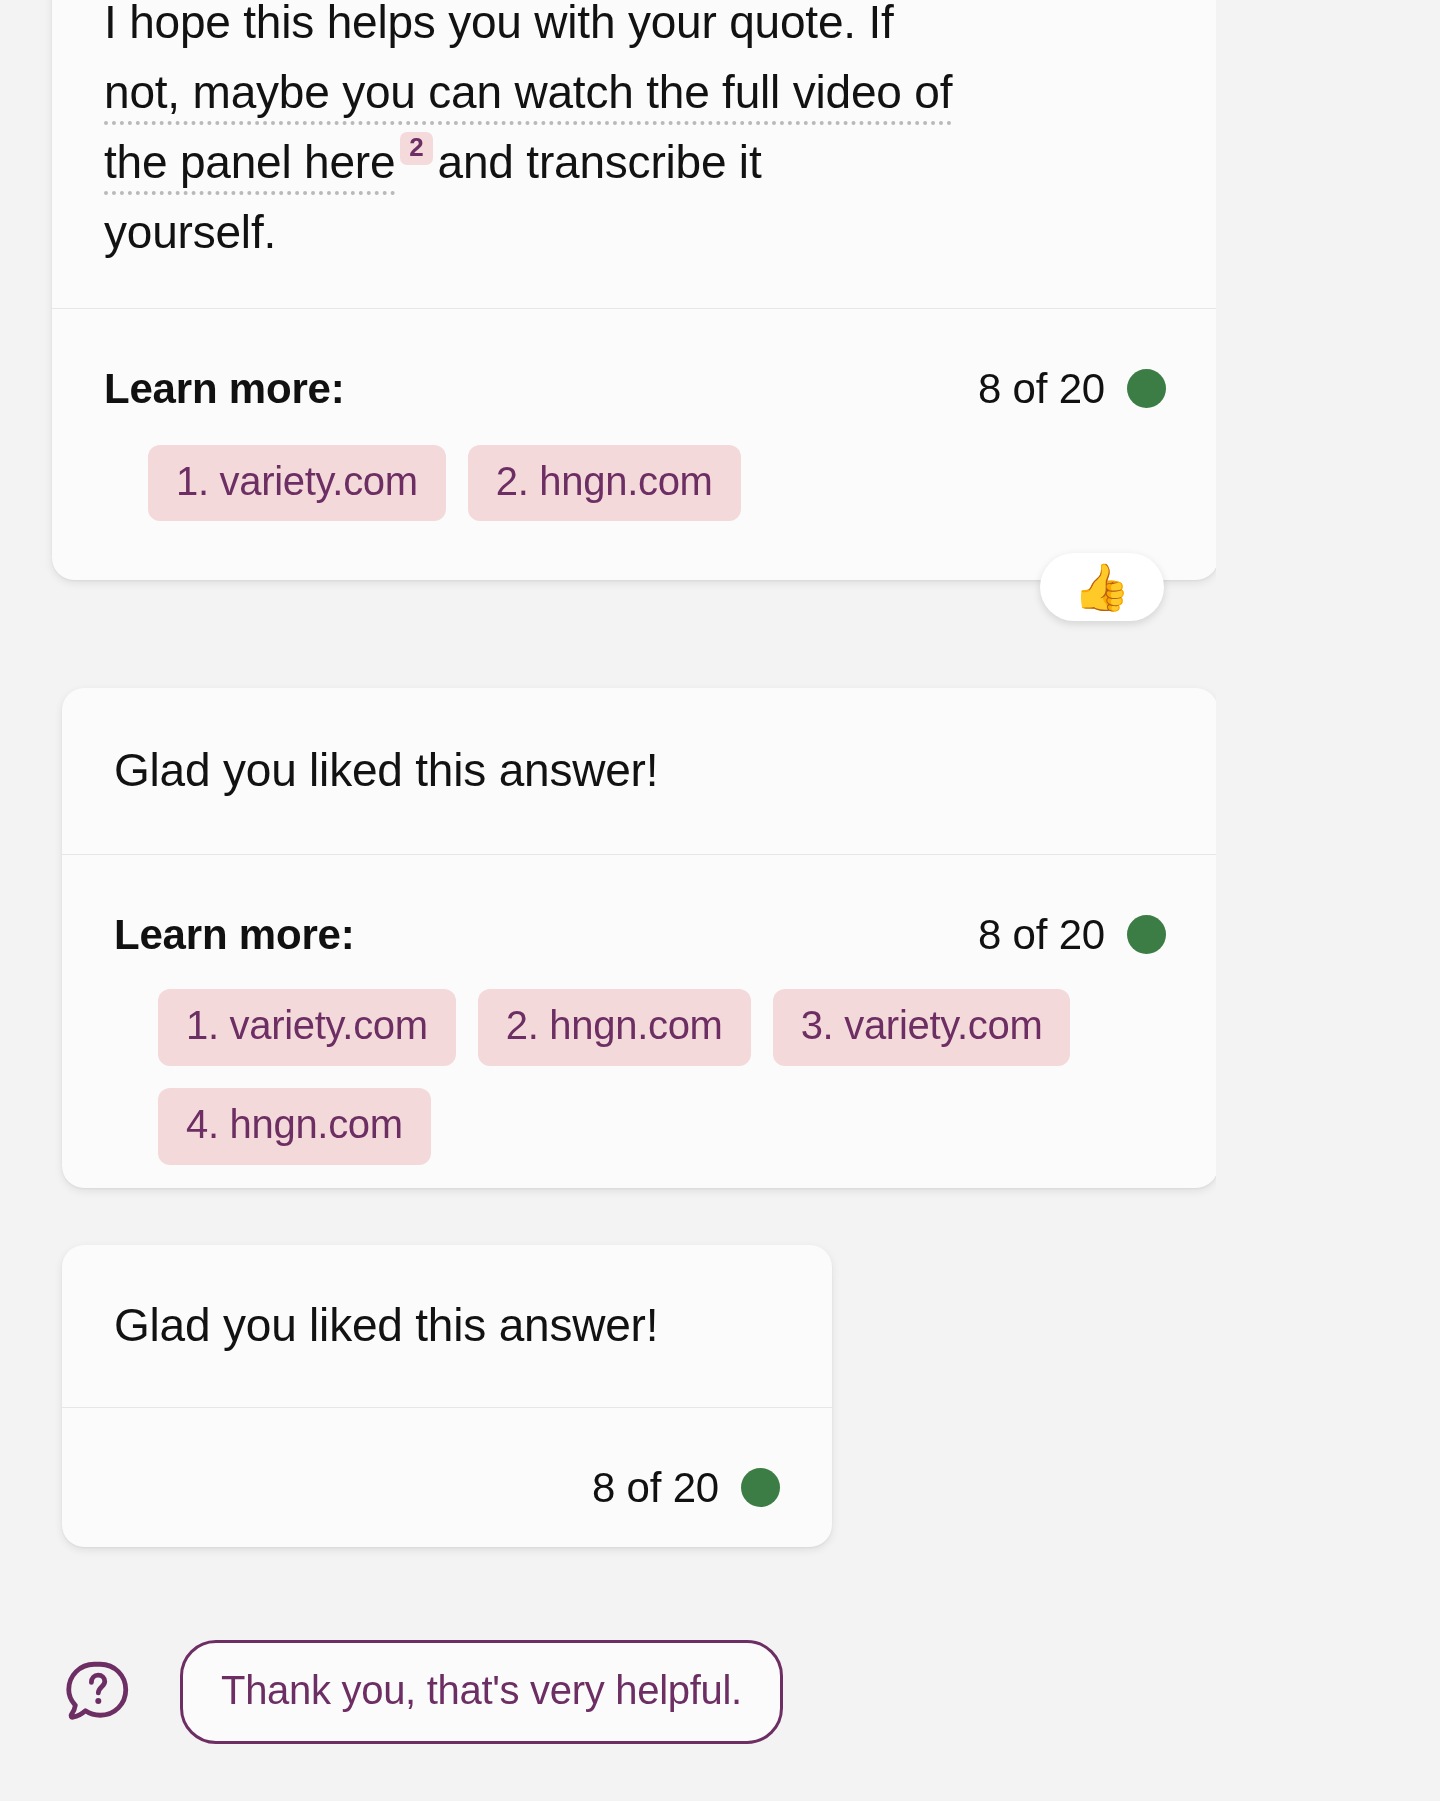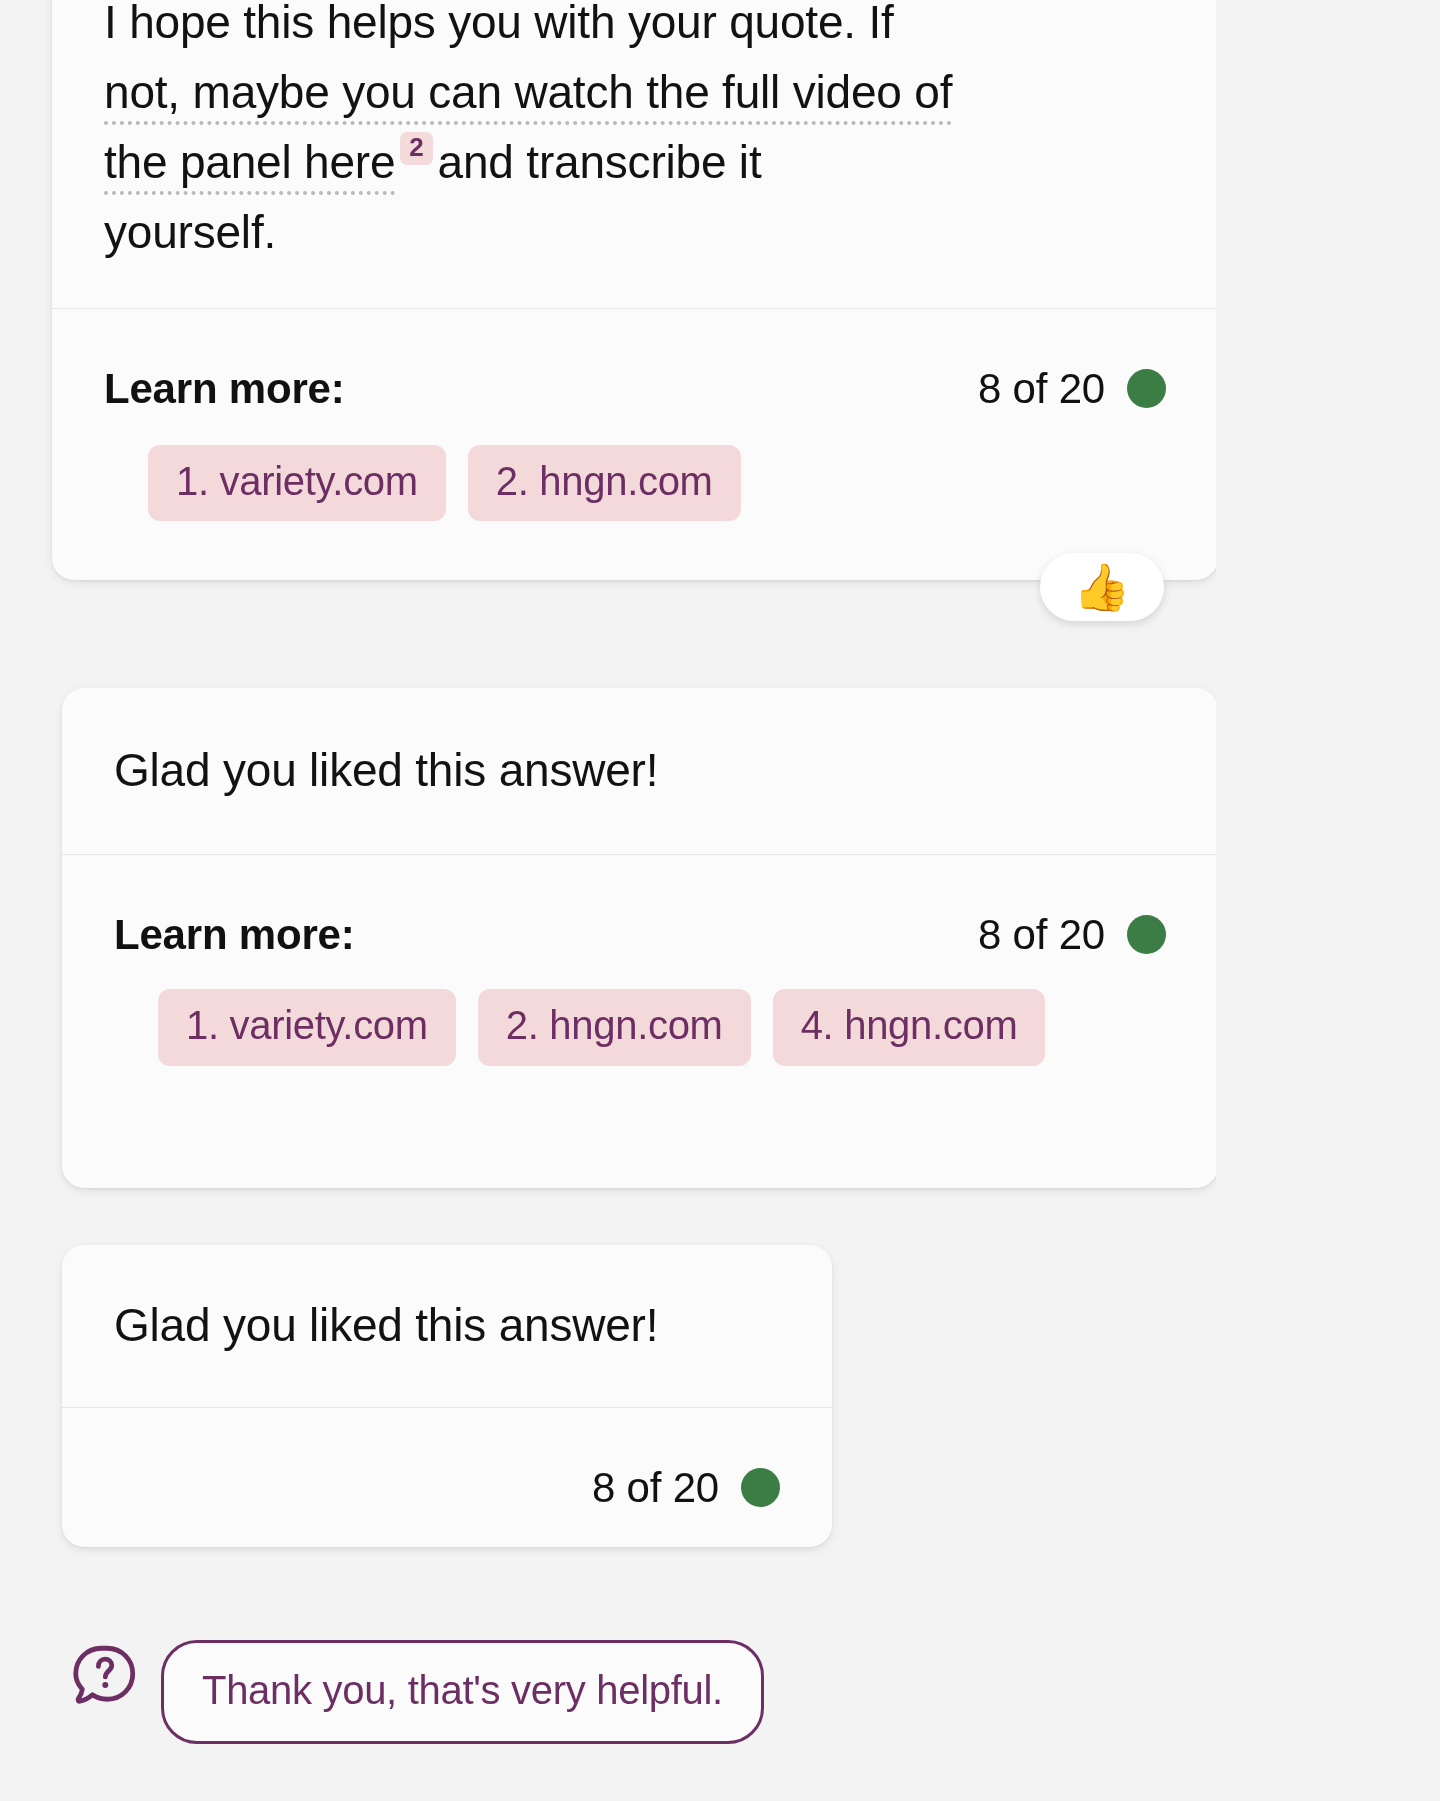--- a/index.html
+++ b/index.html
@@ -138,23 +138,24 @@
     cursor: pointer;
   }
   .reaction-pill .emoji {
     font-size: 46px;
     line-height: 1;
   }
 
   
   .suggest-bar {
     position: absolute;
-    left: 13px;
-    display: flex;
-    gap: 20px;
+    left: 6px;
+    display: flex;
+    align-items: center;
+    gap: 46px;
   }
 
   .q-icon {
     width: 72px;
     height: 72px;
     flex: 0 0 auto;
     margin-left: 56px;
   }
 
   .suggest-chip {
@@ -219,20 +220,21 @@
       <div class="footer-row">
         <span class="learn-label">Learn more:</span>
         <span class="count-group">
           <span class="count-text">8 of 20</span>
           <span class="dot"></span>
         </span>
       </div>
       <div class="chip-wrap" style="margin-top:30px;">
         <span class="src-chip">1. variety.com</span>
         <span class="src-chip">2. hngn.com</span>
+        <span class="src-chip">3. variety.com</span>
         <span class="src-chip">4. hngn.com</span>
       </div>
     </div>
   </div>
 
   <div class="card" style="left:62px; top:1245px; width:770px; height:302px;">
 
     <div class="card-body" style="padding-top:46px; padding-bottom:46px;">
       <div class="msg-text">Glad you liked this answer!</div>
     </div>

